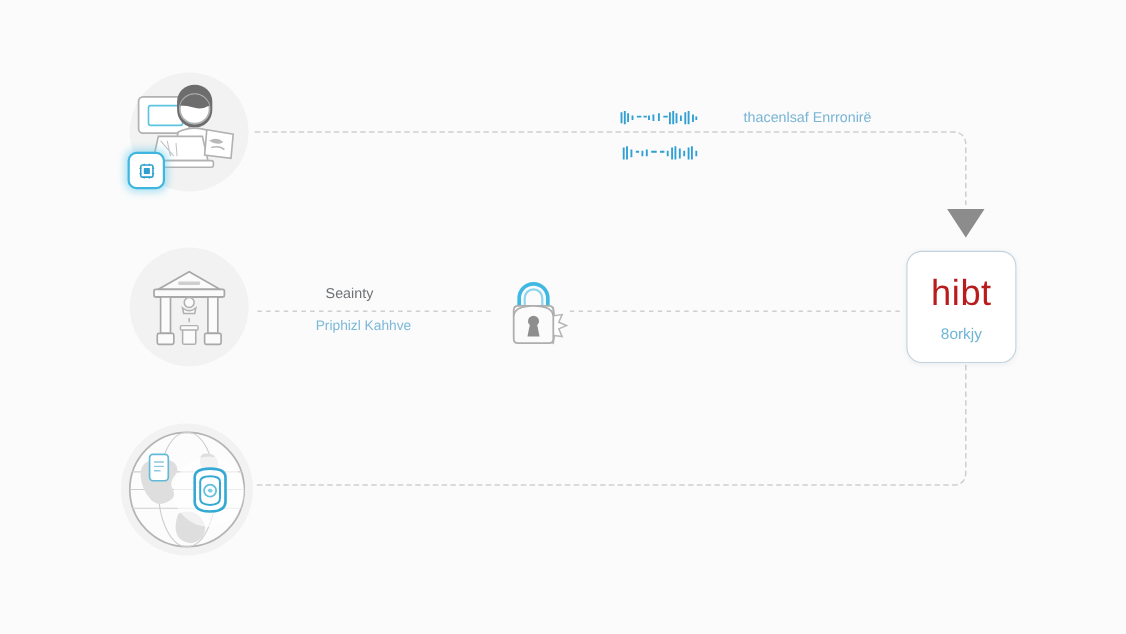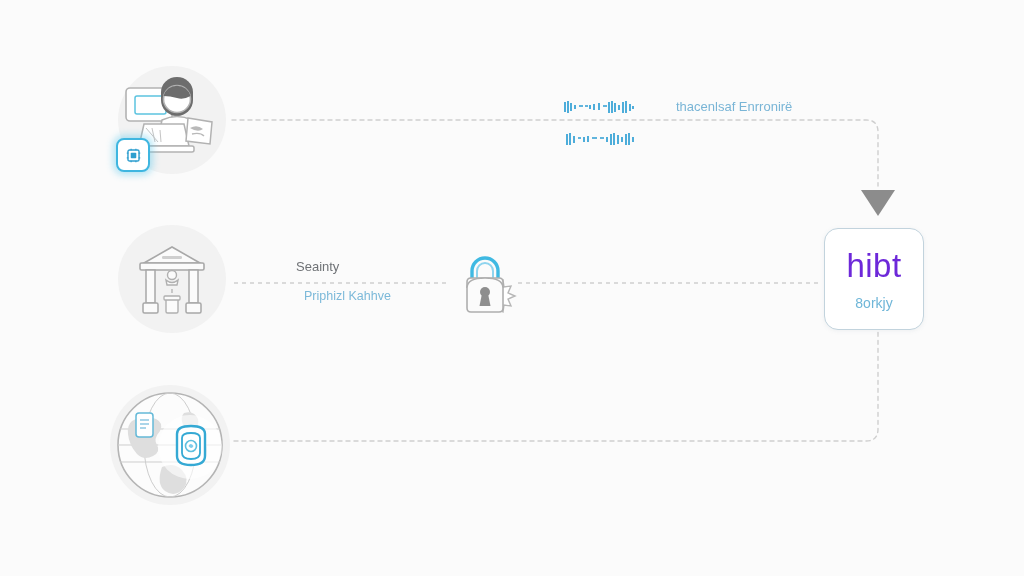--- a/index.html
+++ b/index.html
@@ -30,21 +30,21 @@
     left:824px;top:228px;
     width:98px;height:100px;
     border:1.6px solid #c2d3dd;
     border-radius:14px;
     background:#ffffff;
     display:flex;flex-direction:column;
     align-items:center;justify-content:center;
     box-shadow:0 1px 4px rgba(120,140,155,.10);
   }
   .hub-title{
-    font-size:33px;color:#6d28d9;letter-spacing:.5px;
+    font-size:33px;color:#b91c1c;letter-spacing:.5px;
     line-height:1;font-weight:400;
   }
   .hub-sub{
     font-size:14px;color:#6fb6d8;margin-top:14px;line-height:1;text-align:center;
   }
 
   
   .lbl{position:absolute;white-space:nowrap;line-height:1;}
   .lbl-dark{color:#6f7276;font-size:13px;}
   .lbl-blue{color:#7cb9d9;font-size:12.5px;}
@@ -199,20 +199,20 @@
                  M27 6 h5 M35 6 h4 M42 5 v5 M46 2 v11 M49 1 v12 M53 3 v9
                  M57 5 v5 M61 2 v11 M64 1 v12 M68 5 v5"></path>
       </g>
     </svg>
   </div>
 
   <div class="lbl lbl-blue-lg soft" style="left:676px;top:100px;">thacenlsaf Enrronirё</div>
 
   <div class="lbl lbl-dark soft" style="left:296px;top:260px;">Seainty</div>
 
-  <div class="lbl lbl-blue soft" style="left:304px;top:290px;">Priphizl Kahhve</div>
+  <div class="lbl lbl-blue soft" style="left:287px;top:290px;">Priphizl Kahhve</div>
 
   <div class="hub-card">
     <div class="hub-title">hibt</div>
     <div class="hub-sub">8orkjy</div>
   </div>
 
 </div>
 
 </body></html>

